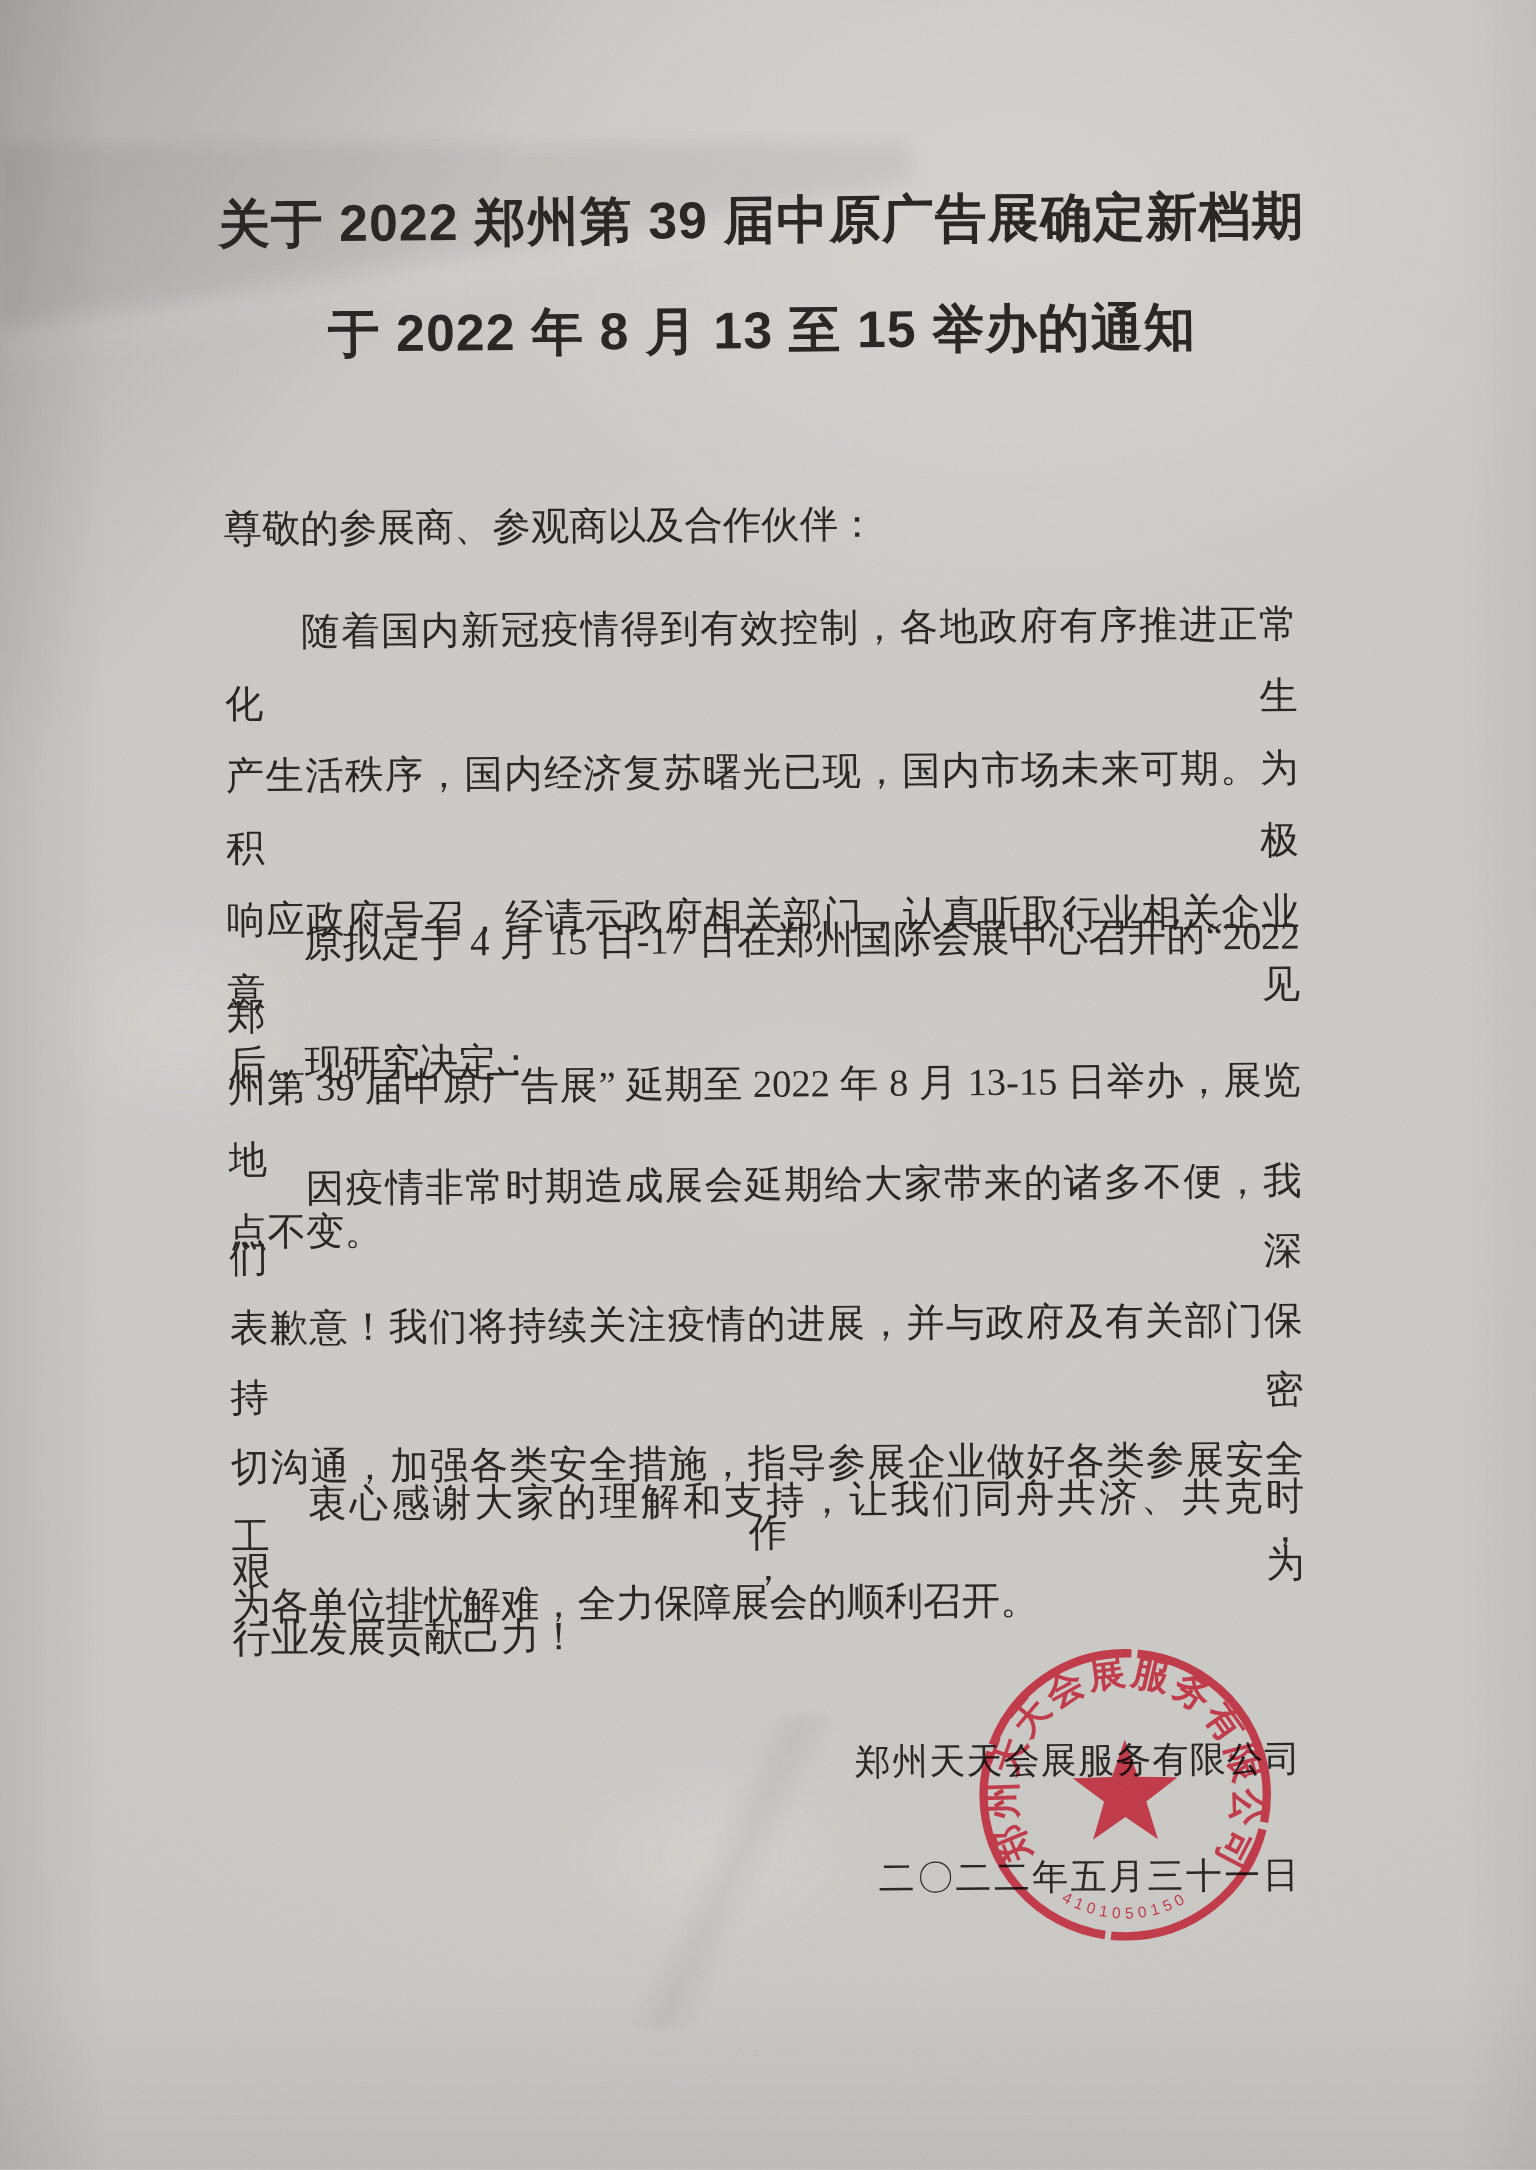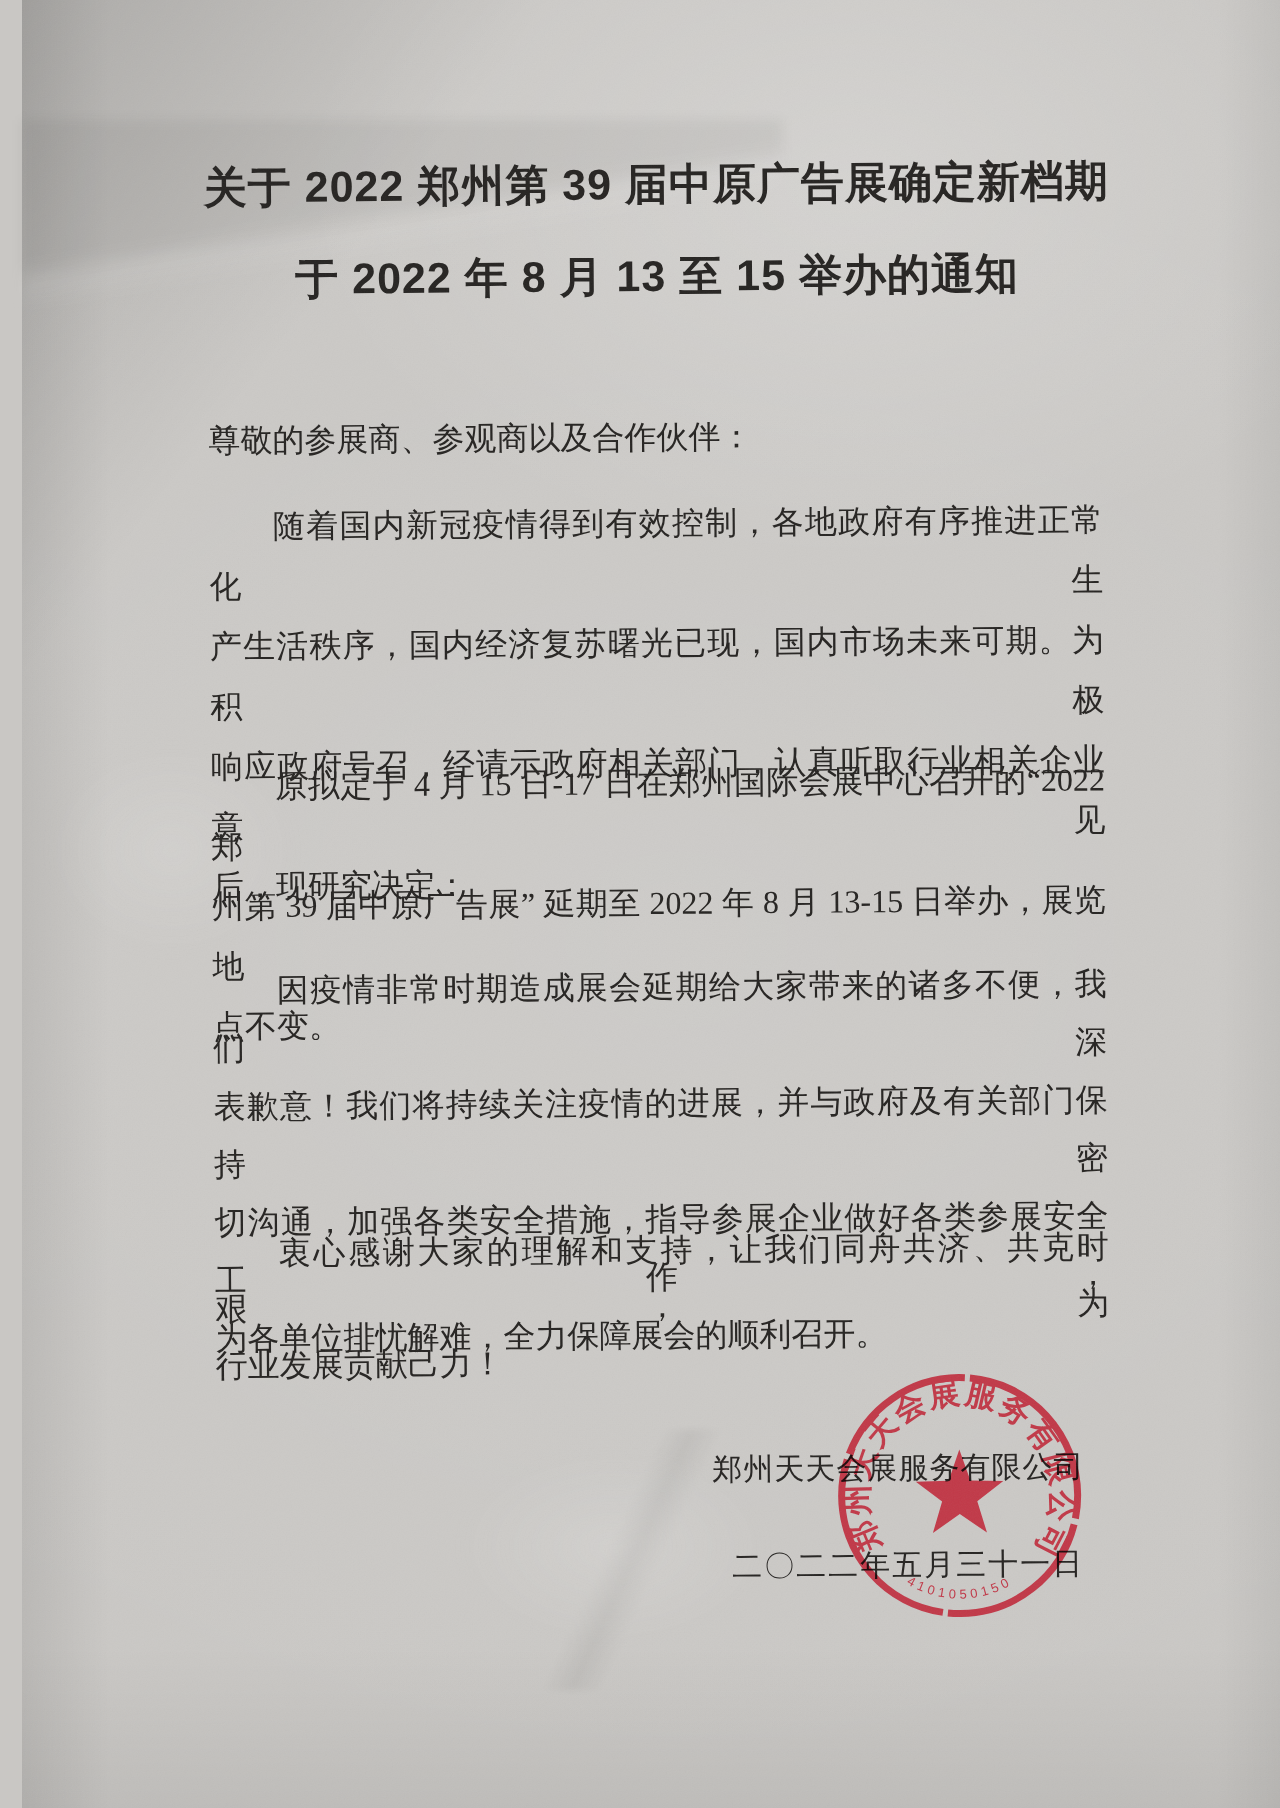--- a/index.html
+++ b/index.html
@@ -12,21 +12,20 @@
   .photo{
     position:absolute;inset:0;
     background:
       radial-gradient(900px 620px at 66% 10%, rgba(255,255,255,.20), rgba(255,255,255,0) 62%),
       radial-gradient(1500px 1200px at 52% 52%, rgba(255,255,255,.07), rgba(255,255,255,0) 75%),
       linear-gradient(128deg, rgba(0,0,0,.15), rgba(0,0,0,0) 20%),
       linear-gradient(to right, rgba(0,0,0,.08), rgba(0,0,0,0) 7%),
       linear-gradient(to left, rgba(0,0,0,.05), rgba(0,0,0,0) 5%),
       linear-gradient(to top, rgba(0,0,0,.06), rgba(0,0,0,0) 9%),
       var(--paper,#cac8c5);
-    margin-left: 22px;
   }
   .crease{position:absolute;pointer-events:none;}
   .crease.c1{ 
     left:0;top:120px;width:760px;height:220px;
     background:linear-gradient(171deg, rgba(0,0,0,.05) 42%, rgba(255,255,255,.07) 49%, rgba(0,0,0,0) 58%);
     filter:blur(6px);
   }
   .crease.c2{ 
     left:20px;top:740px;width:260px;height:220px;
     background:radial-gradient(closest-side, rgba(255,255,255,.12), rgba(255,255,255,0));

